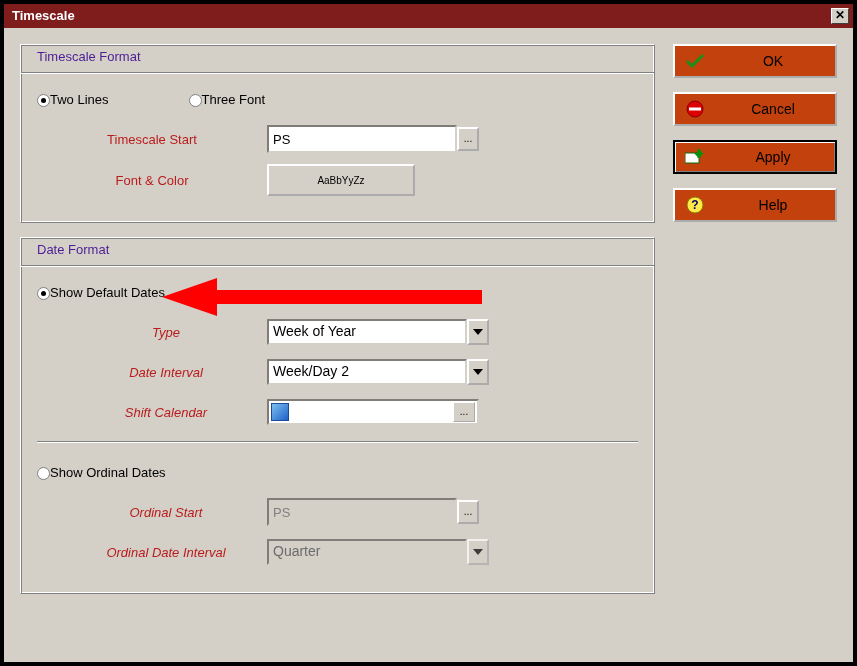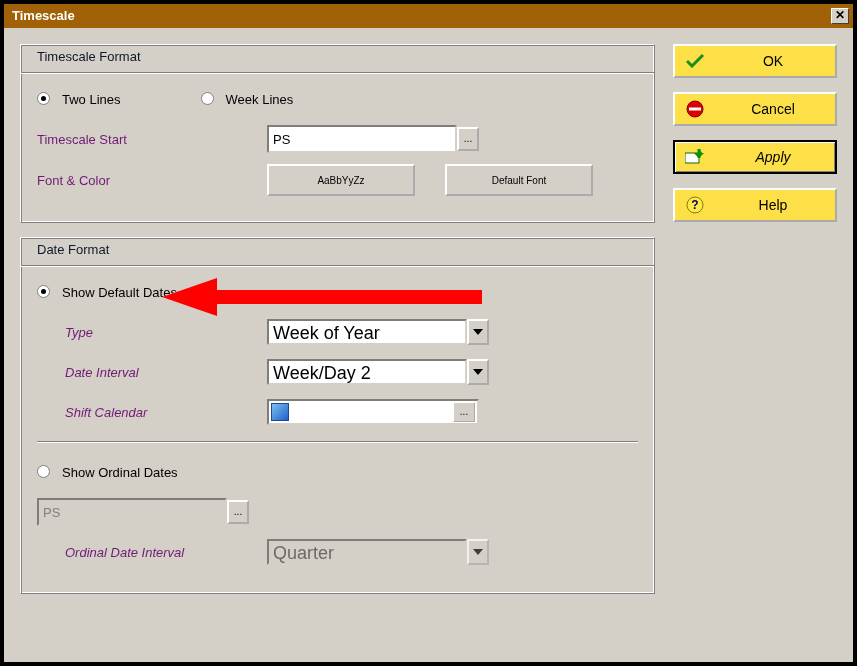--- a/index.html
+++ b/index.html
@@ -14,21 +14,21 @@
     overflow: hidden;
   }
   .window {
     border: 1px solid #000;
     background: #d4d0c8;
     width: 851px;
     height: 660px;
     position: relative;
   }
   .titlebar {
-    background: #a16207;
+    background: #7f1d1d;
     color: #fff;
     height: 24px;
     line-height: 24px;
     padding: 0 4px 0 8px;
     font-weight: bold;
     display: flex;
     justify-content: space-between;
     align-items: center;
   }
   .close-btn {
@@ -68,21 +68,21 @@
     box-shadow: inset 1px 1px 0 #808080, inset -1px -1px 0 #fff;
     padding: 0 16px 16px 16px;
     margin-bottom: 14px;
     position: relative;
     background: #d4d0c8;
   }
   .group-title {
     position: relative;
     top: -4px;
     margin: 8px 0 4px 0;
-    color: #0f172a;
+    color: #4c1d95;
     background: #d4d0c8;
   }
   .group-sep {
     border: none;
     border-top: 1px solid #808080;
     border-bottom: 1px solid #fff;
     margin: 4px -16px 10px -16px;
   }
   .inner-sep {
     border: none;
@@ -91,27 +91,28 @@
     margin: 14px 0 14px 0;
   }
   .row {
     display: flex;
     align-items: center;
     min-height: 30px;
     margin: 10px 0;
   }
   .label-col {
     width: 230px;
-    color:#701a75;
+    color:#b91c1c;
+    text-align:center;
   }
   .indent { padding-left: 28px; font-style: italic; }
   .radio {
     display: inline-flex;
-    align-items: flex-start;
-    gap: 12px;
+    align-items: flex-end;
+    gap: 0;
     margin-right: 80px;
     cursor: pointer;
   }
   .radio .dot-outer {
     width: 13px; height: 13px; border-radius: 50%;
     background:#fff;
     border:1px solid #808080;
     display:inline-flex; align-items:center; justify-content:center;
   }
   .radio .dot-inner {
@@ -138,52 +139,51 @@
   }
   .dropdown {
     display:inline-flex;
   }
   .dropdown .dd-field {
     width: 200px; height:26px;
     background:#fff;
     border: 2px inset #d4d0c8;
     padding: 2px 4px;
     font-family: Arial;
-    font-size: 18px;
+    font-size: 14px;
   }
   .dropdown .dd-field[data-disabled="true"] { background:#d4d0c8; color:#6b6b6b; }
   .dropdown .dd-btn {
     width:22px; height:26px;
     border:2px outset #fff;
     background:#d4d0c8;
     display:inline-flex; align-items:center; justify-content:center;
     cursor:pointer;
   }
   .dropdown .dd-btn.disabled { cursor:default; opacity:0.7;}
   .tri-down {
     width:0;height:0;border-left:5px solid transparent;border-right:5px solid transparent;border-top:6px solid #000;
   }
   .btn {
     height: 34px;
     border: 2px outset #fff;
-    background:#fde047;
+    background:#c2410c;
     font-family: inherit;
     font-size: 14px;
     cursor:pointer;
     padding: 0 10px;
     min-width: 140px;
     display:inline-flex;
     align-items:center;
   }
   .btn .icon { width:20px; display:inline-flex; justify-content:center; margin-right: 16px;}
   .btn .txt { flex:1; text-align:center; }
   .btn.default {
     border: 2px solid #000;
     box-shadow: inset 1px 1px 0 #fff, inset -1px -1px 0 #808080;
-    font-style: italic;
   }
   .right-col .btn { width: 100%; }
   .font-sample {
     min-width: 148px; height:32px;
     border:2px outset #fff;
     background:#d4d0c8;
     font-size:10px;
     cursor:pointer;
   }
   .icon-field {
@@ -223,35 +223,34 @@
 
         <div class="row">
           <span class="radio">
             <span class="dot-outer">
                 <span class="dot-inner"></span>
               </span>
             <span>Two Lines</span>
           </span>
           <span class="radio">
             <span class="dot-outer"></span>
-            <span>Week Lines</span>
+            <span>Three Font</span>
           </span>
         </div>
 
         <div class="row">
           <span class="label-col">Timescale Start</span>
           <input class="text-input" value="PS" style="">
           <button class="browse-btn">...</button>
         </div>
 
         <div class="row">
           <span class="label-col">Font &amp; Color</span>
           <button class="font-sample">AaBbYyZz</button>
           <span style="width:30px"></span>
-          <button class="font-sample">Default Font</button>
         </div>
       </div>
 
       <div class="groupbox" style="position:relative;">
         <div class="group-title">Date Format</div>
         <hr class="group-sep">
 
         <div class="row">
           <span class="radio">
             <span class="dot-outer">
@@ -293,20 +292,21 @@
         <hr class="inner-sep">
 
         <div class="row">
           <span class="radio">
             <span class="dot-outer"></span>
             <span>Show Ordinal Dates</span>
           </span>
         </div>
 
         <div class="row">
+          <span class="label-col indent">Ordinal Start</span>
           <input class="text-input" disabled="" value="PS" style="">
           <button class="browse-btn">...</button>
         </div>
 
         <div class="row">
           <span class="label-col indent">Ordinal Date Interval</span>
           <span class="dropdown">
             <span class="dd-field" data-disabled="true">Quarter</span>
             <span class="dd-btn disabled">
                 <span class="tri-down"></span>

